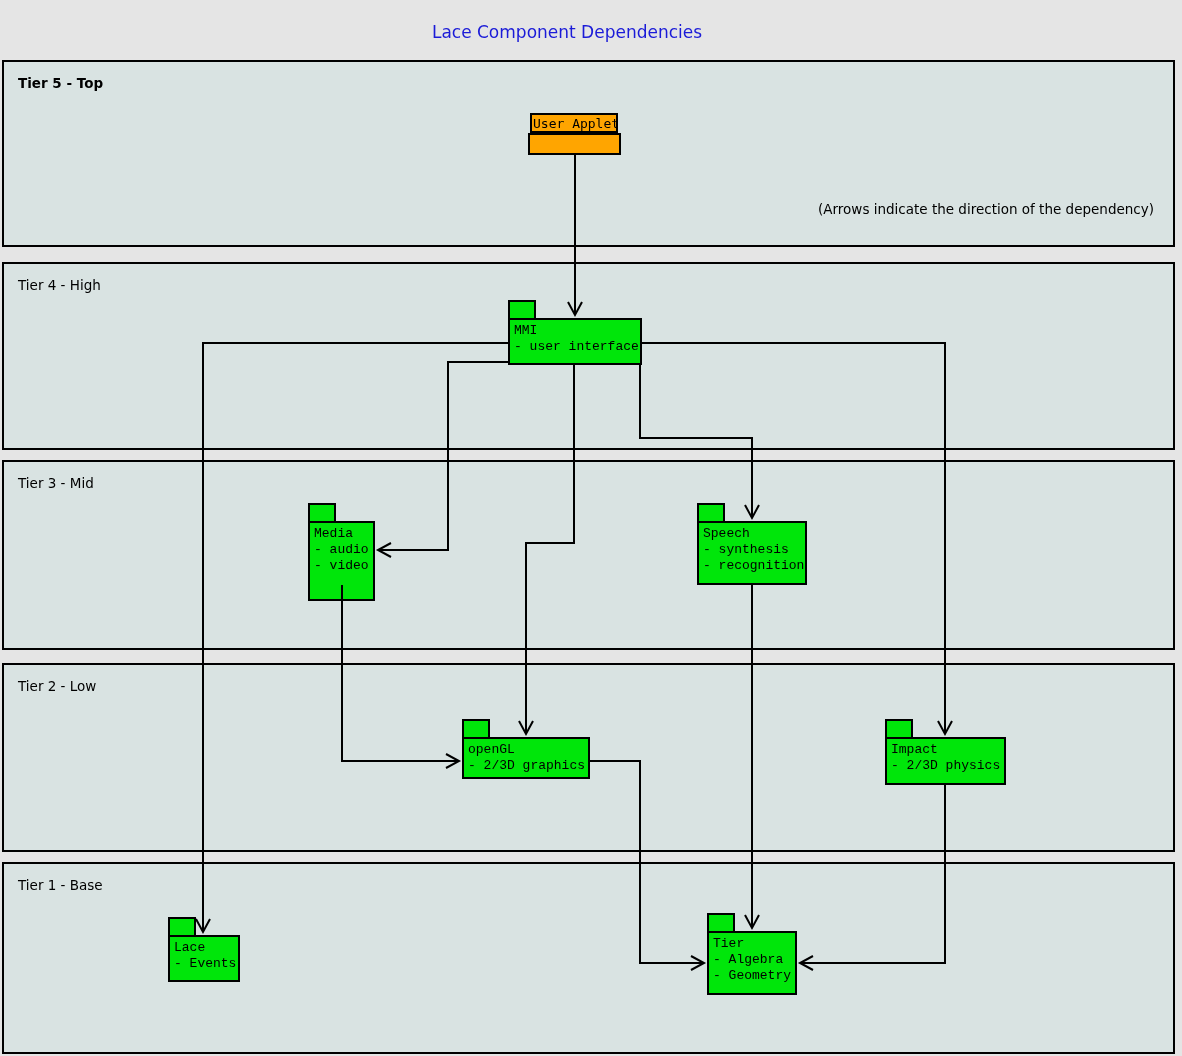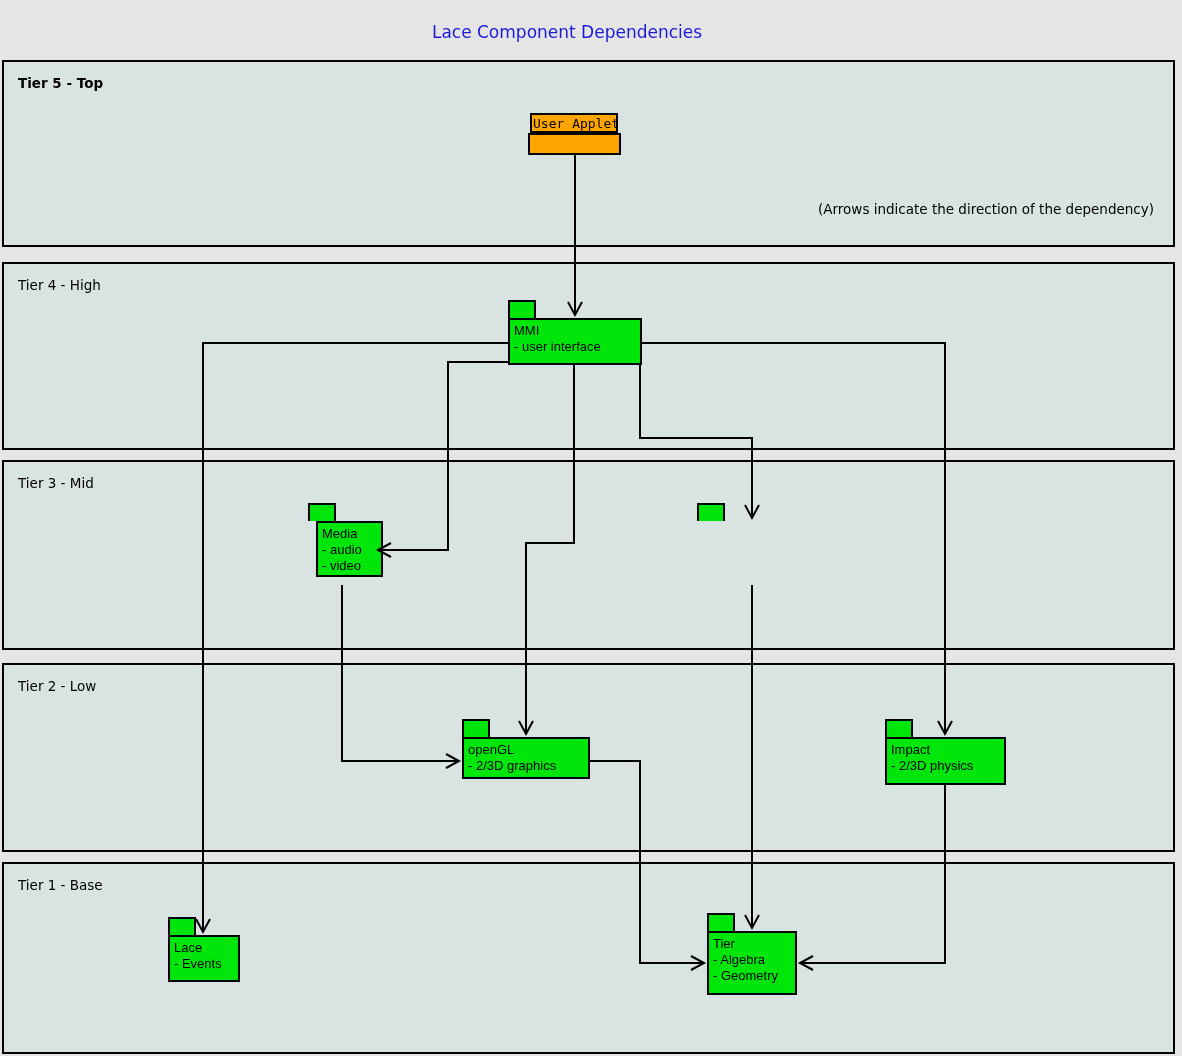--- a/index.html
+++ b/index.html
@@ -23,21 +23,21 @@
     position:absolute; top:201px; right:28px; font-size:13.5px; color:#000;
     white-space:nowrap; z-index:2;
   }
   .pkg-tab {
     position:absolute; background:#00e60a; border:2px solid #000; border-bottom:none;
     box-sizing:border-box; z-index:3; width:28px; height:18px;
   }
   .pkg-body {
     position:absolute; background:#00e60a; border:2px solid #000;
     box-sizing:border-box; z-index:3;
-    font-family:Liberation Sans, sans-serif; font-size:13px; line-height:16px;
+    font-family:Liberation Mono, monospace; font-size:13px; line-height:16px;
     color:#000; padding:3px 0 0 4px; white-space:nowrap; overflow:visible;
   }
   .applet-label {
     position:absolute; background:#ffa500; border:2px solid #000; box-sizing:border-box;
     font-family:"DejaVu Sans Mono", monospace; font-size:13px; line-height:15px;
     padding:1px 0 0 1px; white-space:nowrap; z-index:3;
   }
   .applet-body {
     position:absolute; background:#ffa500; border:2px solid #000;
     box-sizing:border-box; z-index:3;
@@ -75,27 +75,32 @@
   <div class="applet-label" style="left:530px;top:113px;width:88px;height:20px;">User Applet</div>
   <div class="applet-body" style="left:528px;top:133px;width:93px;height:22px;"></div>
 
   <div class="pkg-tab" style="left:508px;top:300px;"></div>
   <div class="pkg-body" style="left:508px;top:318px;width:134px;height:47px;">
     <div>MMI</div>
     <div>- user interface</div>
   </div>
 
   <div class="pkg-tab" style="left:308px;top:503px;"></div>
-  <div class="pkg-body" style="left:308px;top:521px;width:67px;height:56px;margin-left:8px;">
+  <div class="pkg-body" style="left:308px;top:521px;width:67px;height:80px;">
     <div>Media</div>
     <div>- audio</div>
     <div>- video</div>
   </div>
 
   <div class="pkg-tab" style="left:697px;top:503px;"></div>
+  <div class="pkg-body" style="left:697px;top:521px;width:110px;height:64px;">
+    <div>Speech</div>
+    <div>- synthesis</div>
+    <div>- recognition</div>
+  </div>
 
   <div class="pkg-tab" style="left:462px;top:719px;"></div>
   <div class="pkg-body" style="left:462px;top:737px;width:128px;height:42px;">
     <div>openGL</div>
     <div>- 2/3D graphics</div>
   </div>
 
   <div class="pkg-tab" style="left:885px;top:719px;"></div>
   <div class="pkg-body" style="left:885px;top:737px;width:121px;height:48px;">
     <div>Impact</div>

